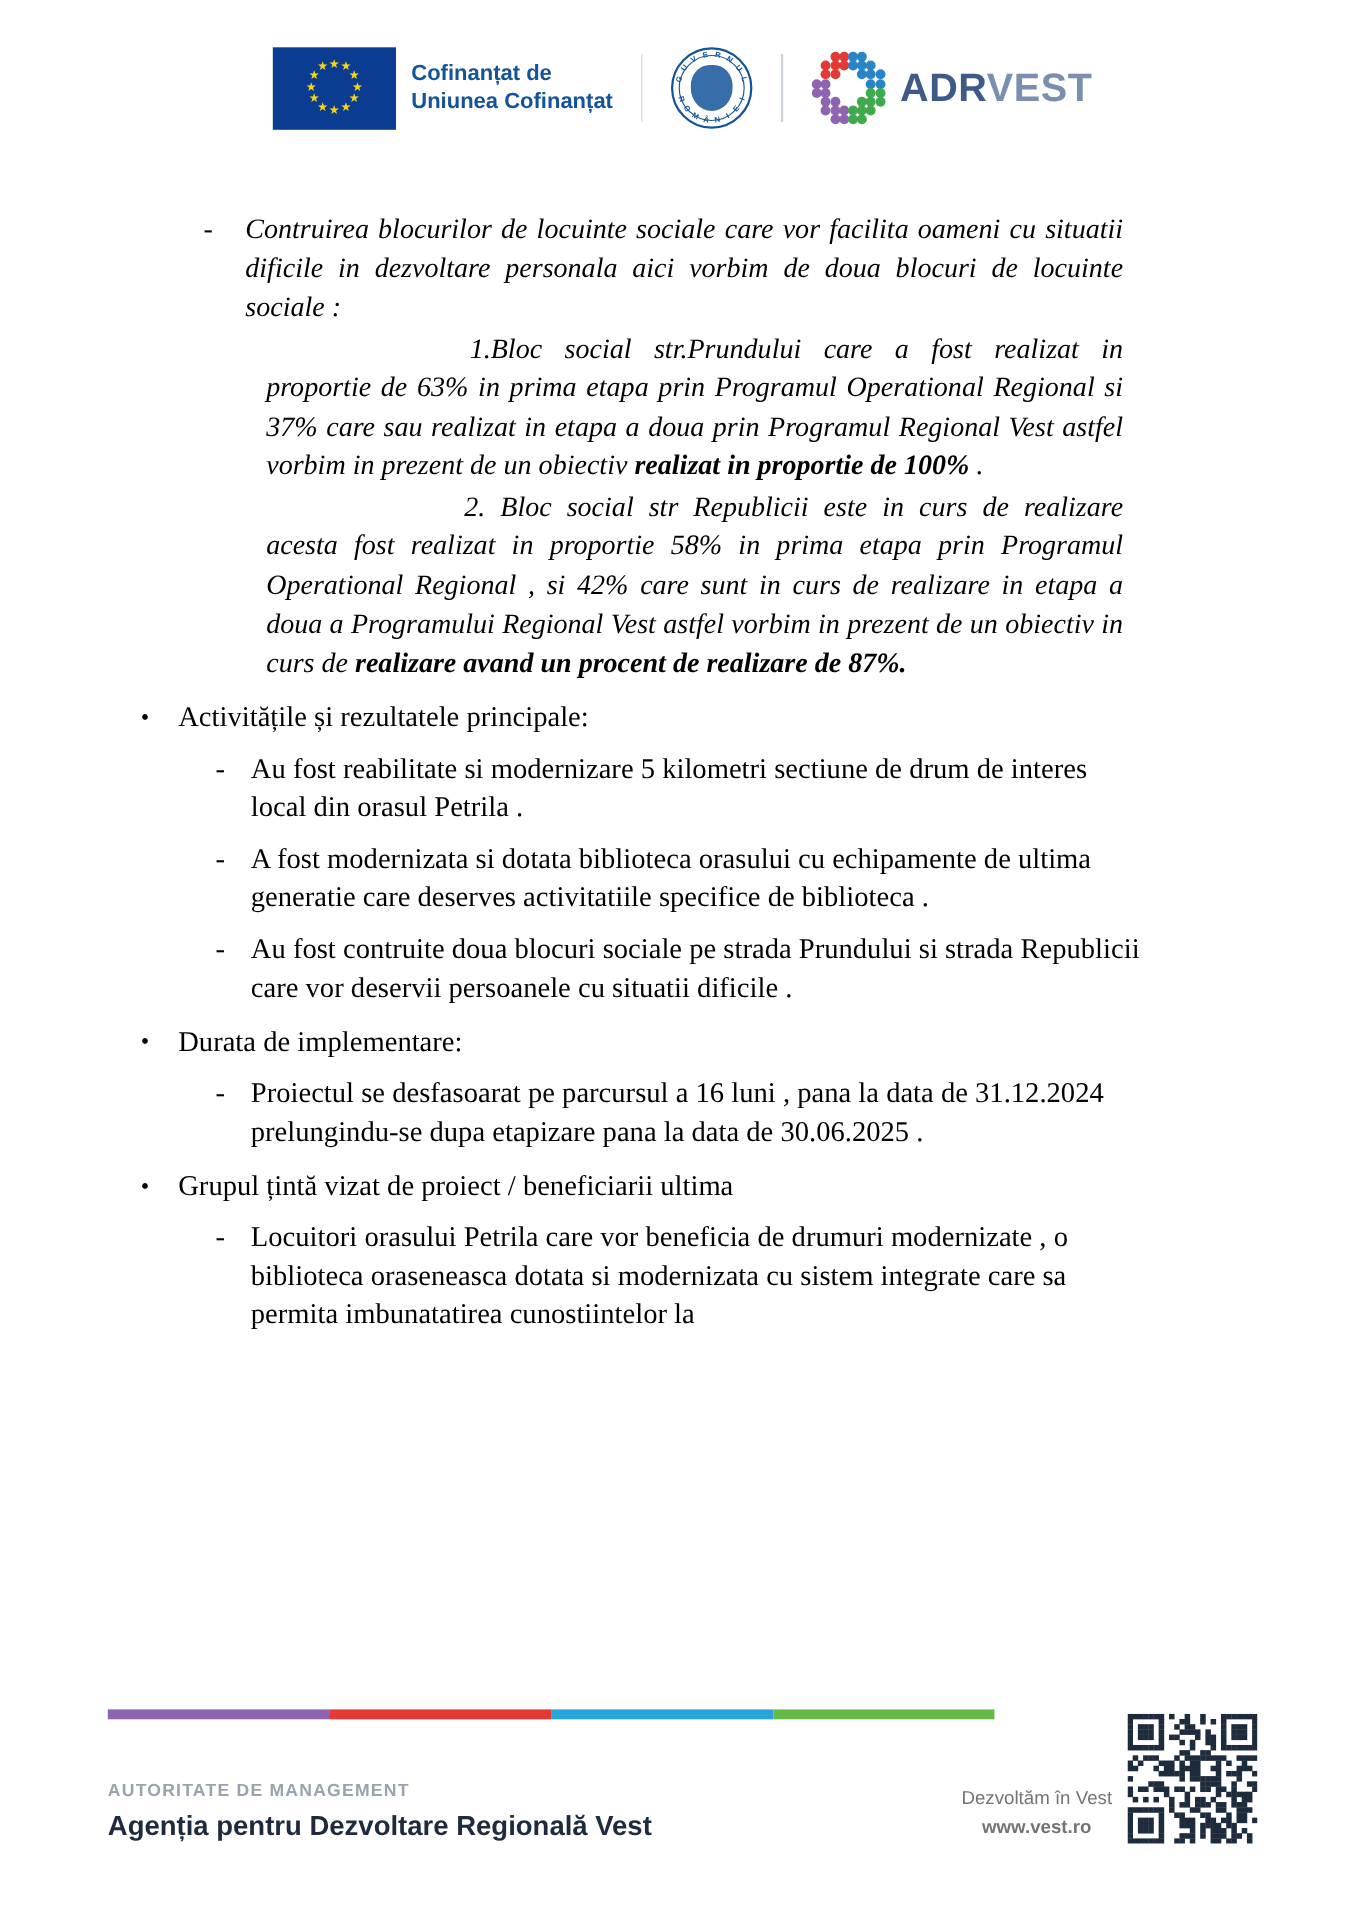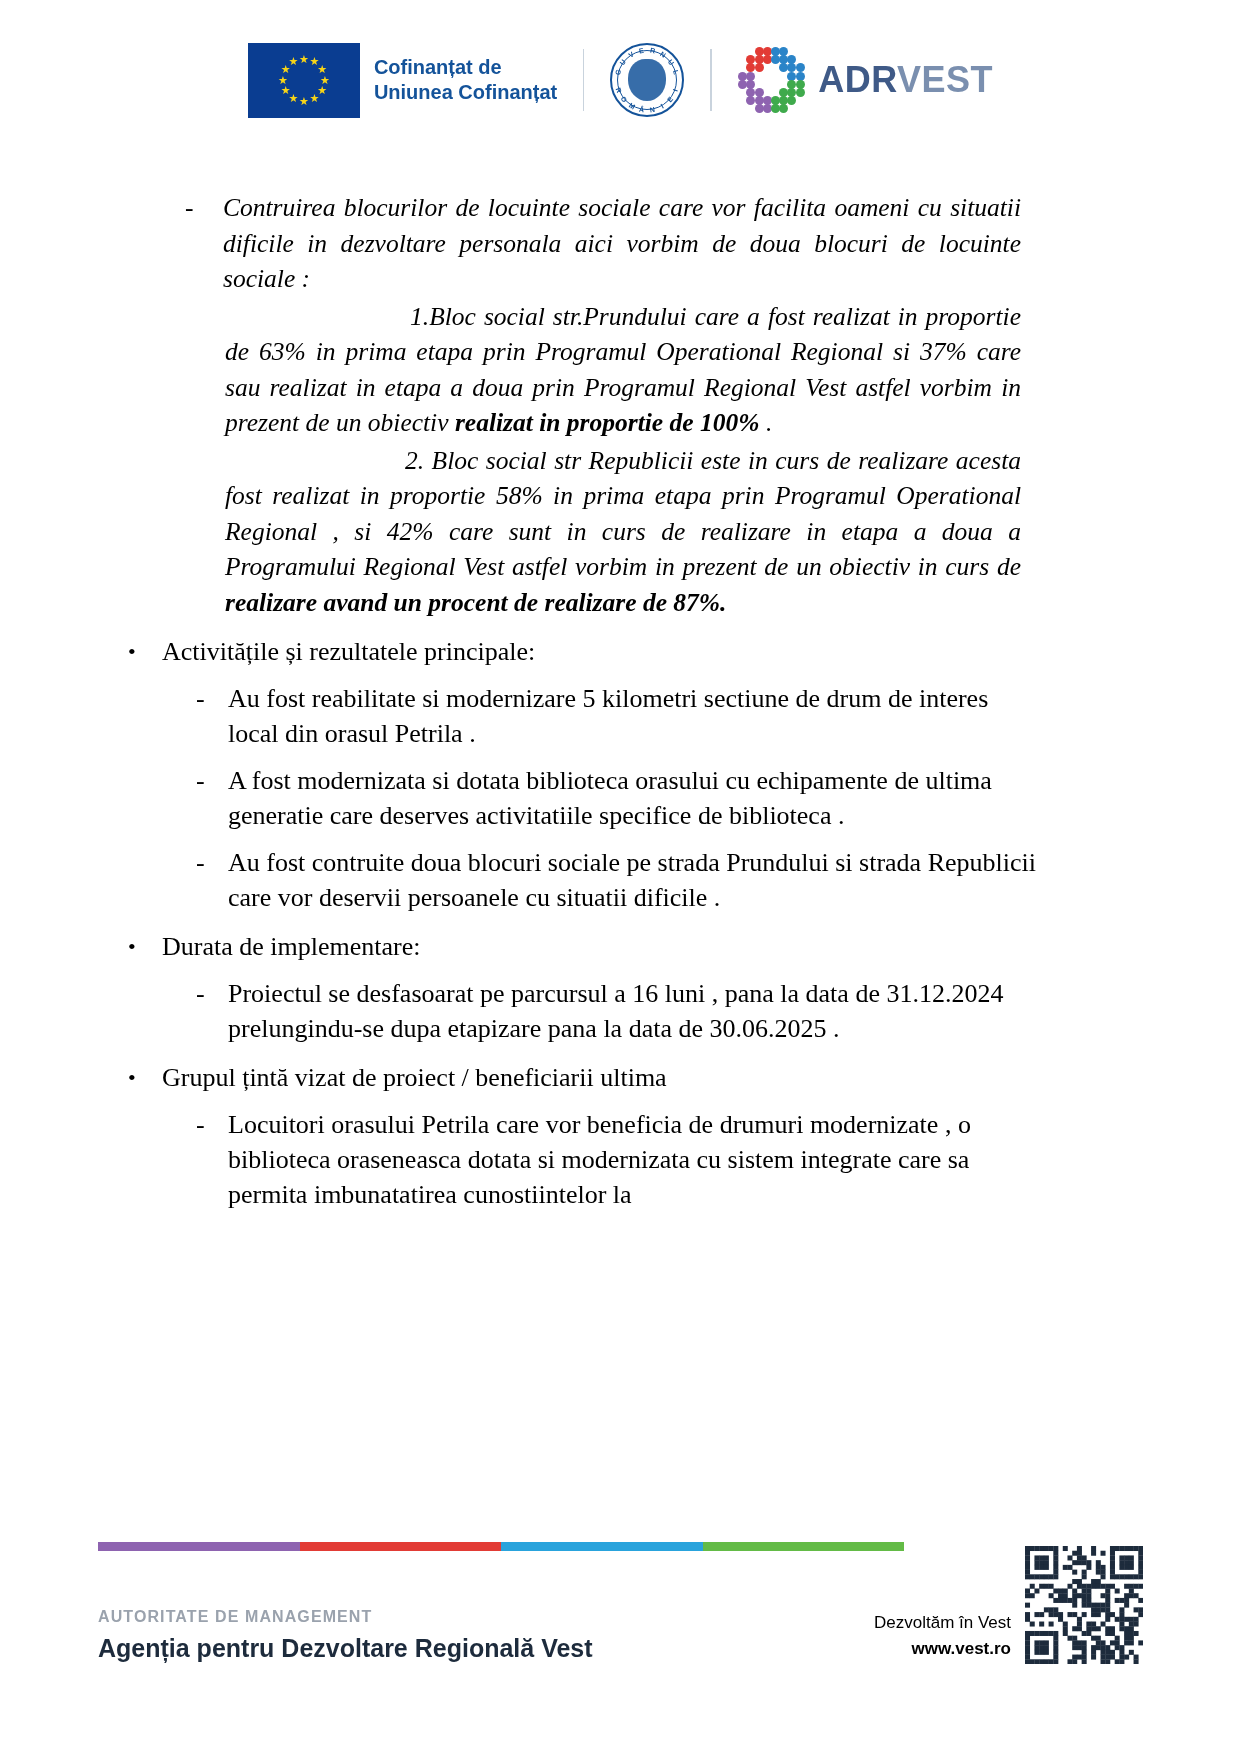--- a/index.html
+++ b/index.html
@@ -195,20 +195,21 @@
   }
   .ital-body {
     flex: 1;
     text-align: justify;
   }
   .ital-para {
     padding: 0 220px 0 225px;
     text-indent: 185px;
     text-align: justify;
     margin-top: 2px;
+    margin-left: 17px;
   }
   .ital-para.p2 { text-indent: 180px; }
   .bi { font-weight: bold; font-style: italic; }
 
   
   .roman {
     font-family: "Liberation Serif", "DejaVu Serif", serif;
     font-size: 26px;
     line-height: 35px;
   }
@@ -236,21 +237,21 @@
     width: 32px;
     flex: none;
     line-height: 35px;
   }
   .sub-text { flex: 1; }
 
   
   .footer {
     position: absolute;
     left: 0;
-    bottom: 16px;
+    bottom: 4px;
     width: 1241px;
     height: 215px;
     background: #ffffff;
   }
   .foot-bar {
     position: absolute;
     top: 18px;
     left: 98px;
     width: 806px;
     height: 9px;
@@ -273,23 +274,23 @@
     top: 110px;
     font-family: "Liberation Sans", sans-serif;
     font-size: 25px;
     font-weight: bold;
     color: #1d2b3c;
   }
   .foot-right {
     position: absolute;
     right: 230px;
     top: 86px;
-    text-align: right;
+    text-align: center;
     font-family: "Liberation Sans", sans-serif;
-    color: #000000;
+    color: #737373;
   }
   .foot-slogan { font-size: 17px; line-height: 26px; }
   .foot-url { font-size: 17px; font-weight: bold; line-height: 26px; }
 
   .qr {
     position: absolute;
     right: 98px;
     top: 22px;
     width: 118px;
     height: 118px;

